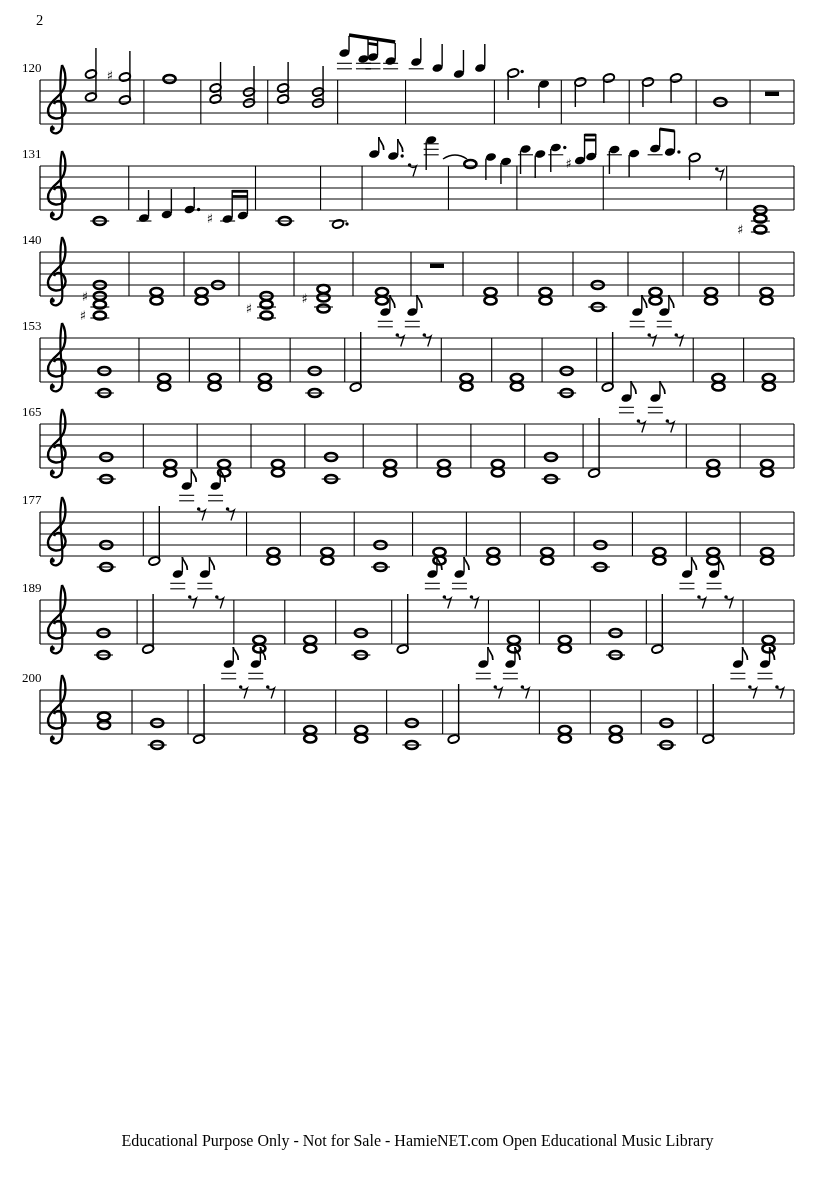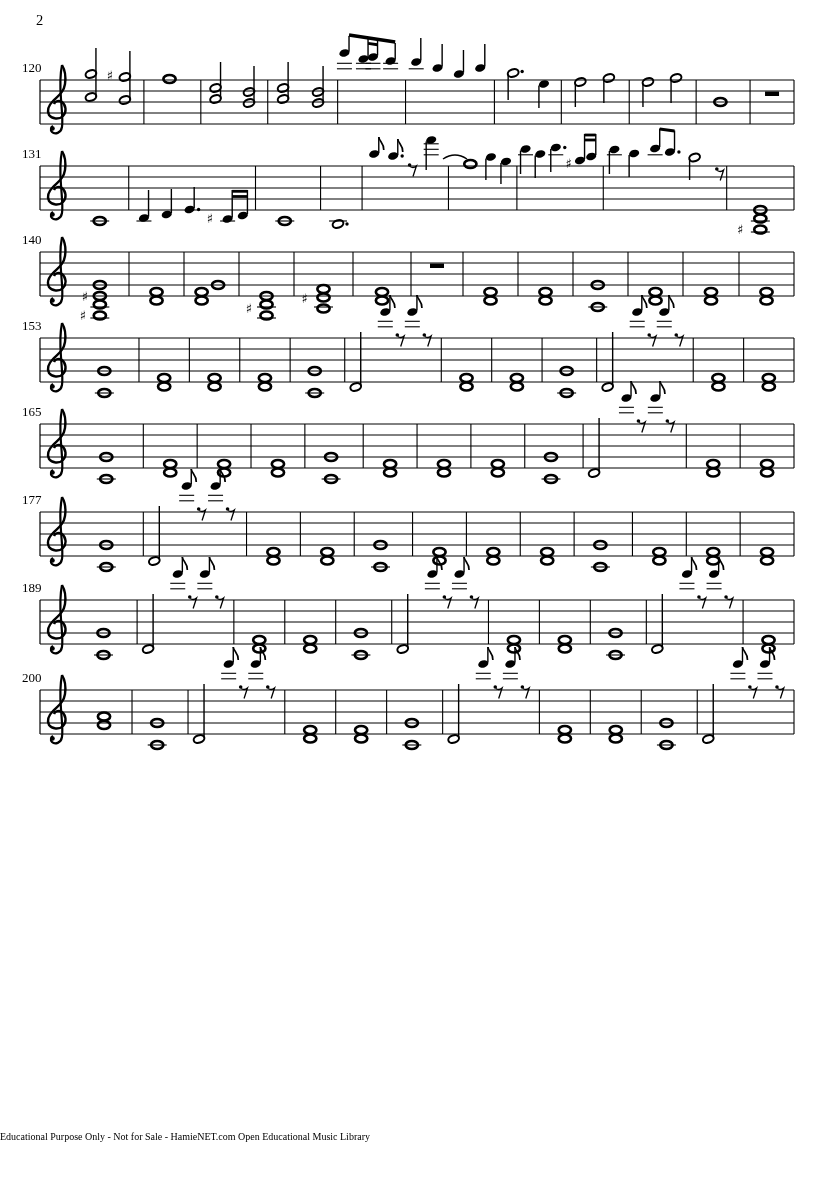--- a/index.html
+++ b/index.html
@@ -1,20 +1,20 @@
 <!DOCTYPE html>
 <html><head>
 <meta charset="utf-8">
 <style>
   html,body{margin:0;padding:0;background:#ffffff;}
   .page{position:relative;width:835px;height:1181px;background:#ffffff;overflow:hidden;
         font-family:"Liberation Serif","DejaVu Serif",serif;color:#000;}
   .page-number{position:absolute;left:36px;top:13px;font-size:14.5px;line-height:1;}
   .score-svg{position:absolute;left:0;top:0;}
-  .footer{position:absolute;left:0;top:1131px;width:100%;font-size:10px;line-height:1.2;}
+  .footer{position:absolute;left:0;top:1131px;width:100%;text-align:center;font-size:16px;line-height:1.2;}
 </style>
 </head>
 <body>
 
 <div class="page">
   <div class="page-number">2</div>
   <svg id="score-svg" class="score-svg" width="835" height="1181" viewBox="0 0 835 1181">
       <g>
         <text x="22" y="72" font-size="13" fill="#000000" font-family="&quot;Liberation Serif&quot;,&quot;DejaVu Serif&quot;,serif">120</text>
         <line x1="40" y1="80" x2="794" y2="80" stroke="#000000" stroke-width="1"></line>

